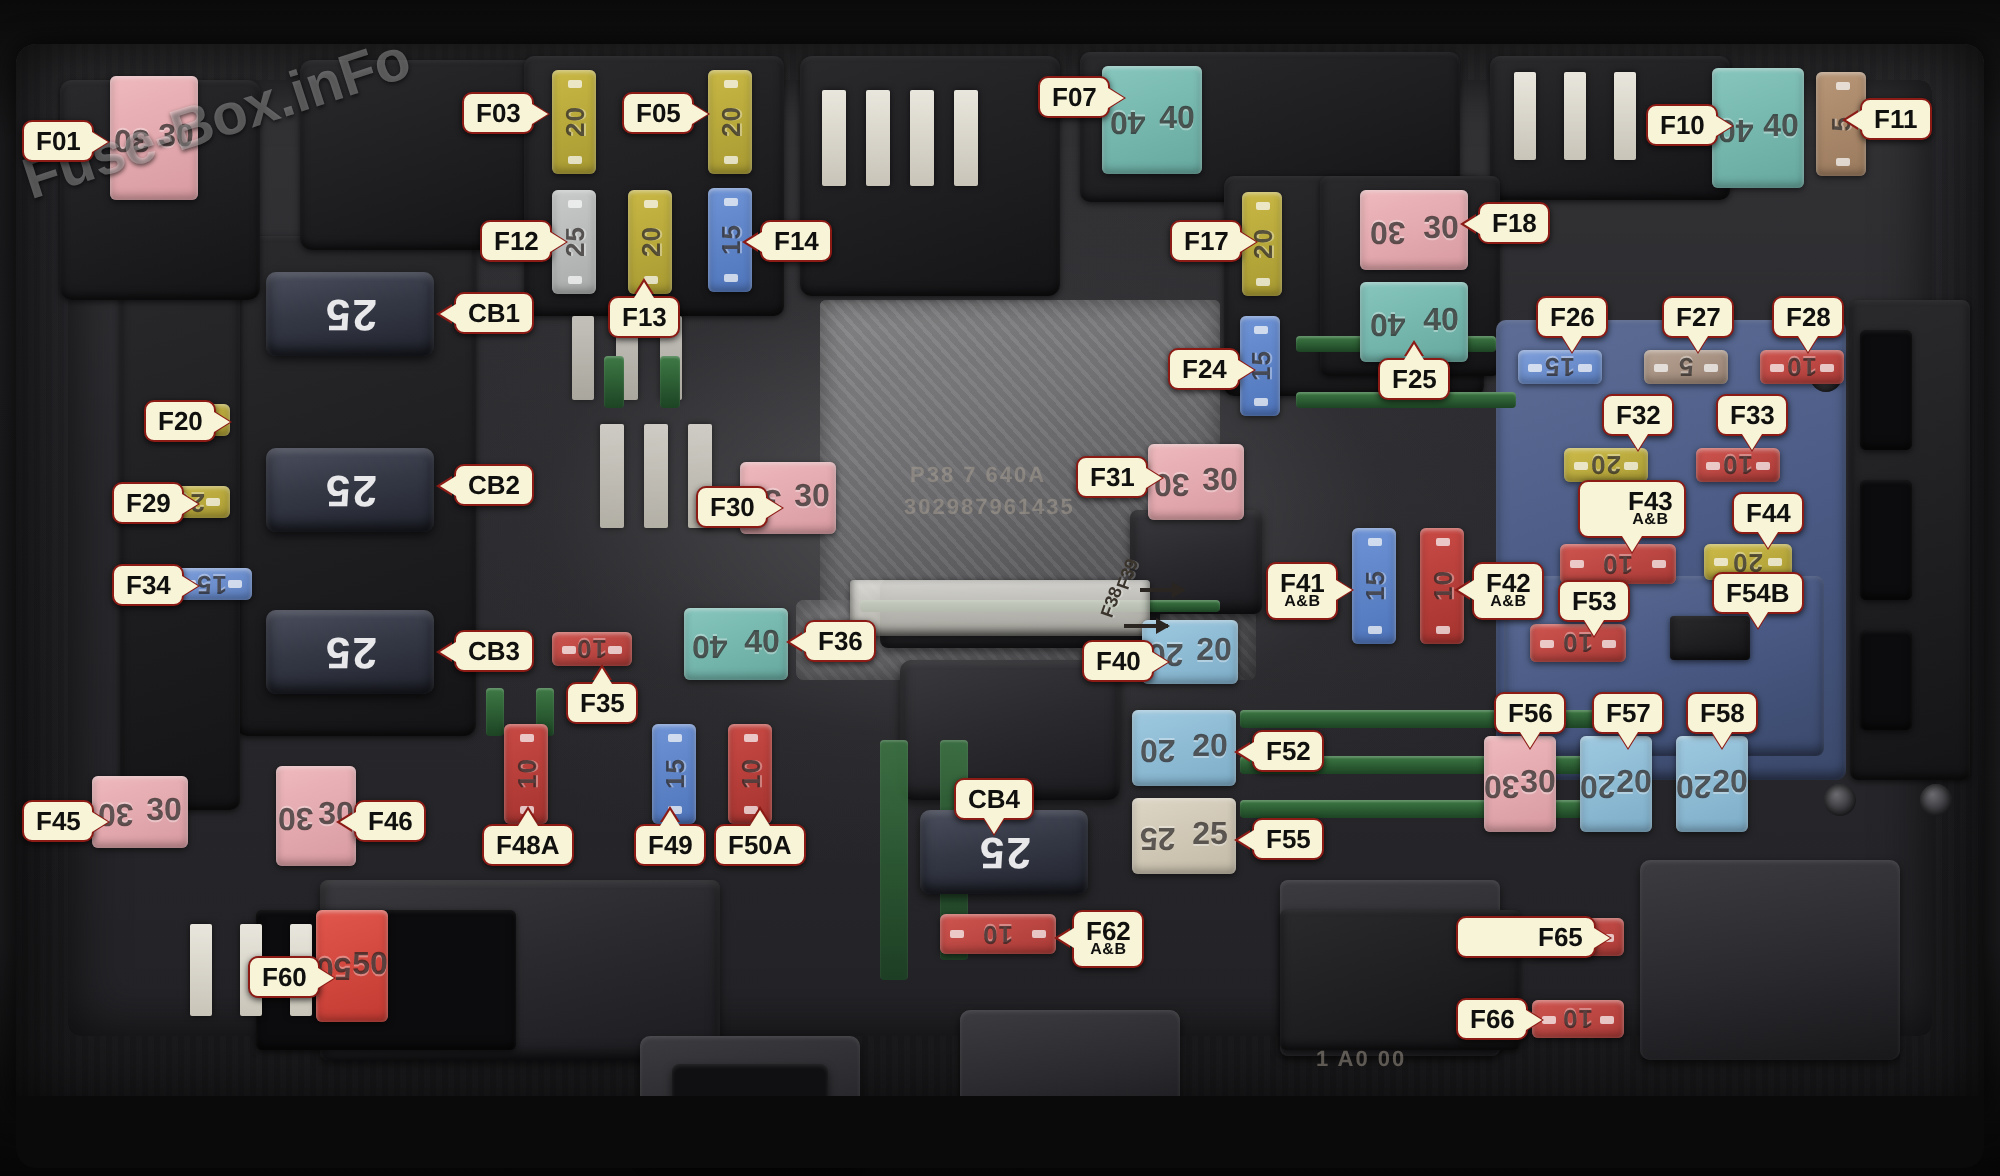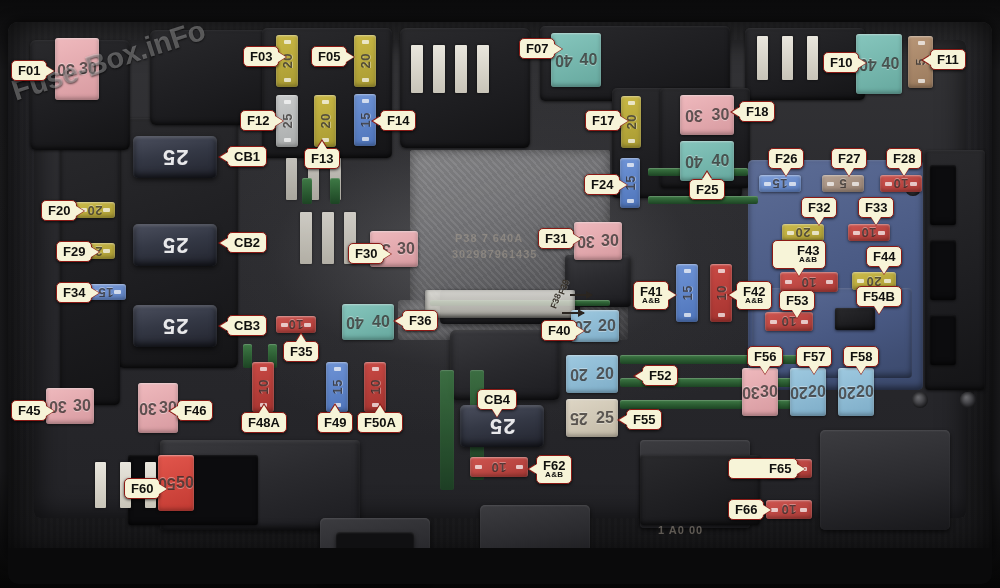--- a/index.html
+++ b/index.html
@@ -449,55 +449,55 @@
       </div>
       <div class="cb" style="left: 133px; top: 305px; width: 84px; height: 42px;">
         <div class="txt">25</div>
       </div>
       <div class="cb" style="left: 460px; top: 405px; width: 84px; height: 42px;">
         <div class="txt">25</div>
       </div>
     </div>
   <div id="callouts">
       <div class="callout pr" style="left: 11px; top: 60px;"><span>F01</span></div>
-      <div class="callout pr" style="left: 243px; top: 46px;"><span>F03</span></div>
+      <div class="callout pr" style="left: 231px; top: 46px;"><span>F03</span></div>
       <div class="callout pr" style="left: 311px; top: 46px;"><span>F05</span></div>
       <div class="callout pr" style="left: 519px; top: 38px;"><span>F07</span></div>
       <div class="callout pr" style="left: 823px; top: 52px;"><span>F10</span></div>
       <div class="callout pl" style="left: 930px; top: 49px;"><span>F11</span></div>
       <div class="callout pr" style="left: 240px; top: 110px;"><span>F12</span></div>
       <div class="callout pt" style="left: 304px; top: 148px;"><span>F13</span></div>
       <div class="callout pl" style="left: 380px; top: 110px;"><span>F14</span></div>
       <div class="callout pr" style="left: 585px; top: 110px;"><span>F17</span></div>
       <div class="callout pl" style="left: 739px; top: 101px;"><span>F18</span></div>
-      <div class="callout pr" style="left: 41px; top: 200px;"><span>F20</span></div>
+      <div class="callout pr" style="left: 72px; top: 200px;"><span>F20</span></div>
       <div class="callout pr" style="left: 584px; top: 174px;"><span>F24</span></div>
       <div class="callout pt" style="left: 689px; top: 179px;"><span>F25</span></div>
       <div class="callout pb" style="left: 768px; top: 148px;"><span>F26</span></div>
       <div class="callout pb" style="left: 831px; top: 148px;"><span>F27</span></div>
       <div class="callout pb" style="left: 886px; top: 148px;"><span>F28</span></div>
       <div class="callout pr" style="left: 56px; top: 241px;"><span>F29</span></div>
       <div class="callout pr" style="left: 332px; top: 243px; margin-left: 16px;"><span>F30</span></div>
       <div class="callout pr" style="left: 538px; top: 228px;"><span>F31</span></div>
       <div class="callout pb" style="left: 801px; top: 197px;"><span>F32</span></div>
       <div class="callout pb" style="left: 858px; top: 197px;"><span>F33</span></div>
       <div class="callout pr" style="left: 56px; top: 282px;"><span>F34</span></div>
       <div class="callout pt" style="left: 283px; top: 341px;"><span>F35</span></div>
       <div class="callout pl" style="left: 402px; top: 310px;"><span>F36</span></div>
       <div class="callout pr" style="left: 541px; top: 320px;"><span>F40</span></div>
       <div class="callout pr" style="left: 633px; top: 281px;"><span>F41</span><span class="ab">A&amp;B</span></div>
       <div class="callout pl" style="left: 736px; top: 281px;"><span>F42</span><span class="ab">A&amp;B</span></div>
-      <div class="callout pb" style="left: 772px; top: 240px; padding-left: 24px;"><span>F43</span><span class="ab">A&amp;B</span></div>
+      <div class="callout pb" style="left: 789px; top: 240px; padding-left: 24px;"><span>F43</span><span class="ab">A&amp;B</span></div>
       <div class="callout pb" style="left: 866px; top: 246px;"><span>F44</span></div>
       <div class="callout pr" style="left: 11px; top: 400px;"><span>F45</span></div>
       <div class="callout pl" style="left: 177px; top: 400px;"><span>F46</span></div>
       <div class="callout pt" style="left: 241px; top: 412px;"><span>F48A</span></div>
       <div class="callout pt" style="left: 317px; top: 412px;"><span>F49</span></div>
       <div class="callout pt" style="left: 357px; top: 412px;"><span>F50A</span></div>
-      <div class="callout pl" style="left: 642px; top: 365px;"><span>F52</span></div>
+      <div class="callout pl" style="left: 626px; top: 365px;"><span>F52</span></div>
       <div class="callout pb" style="left: 779px; top: 290px;"><span>F53</span></div>
       <div class="callout pb" style="left: 856px; top: 286px;"><span>F54B</span></div>
       <div class="callout pl" style="left: 626px; top: 409px;"><span>F55</span></div>
       <div class="callout pb" style="left: 747px; top: 346px;"><span>F56</span></div>
       <div class="callout pb" style="left: 796px; top: 346px;"><span>F57</span></div>
       <div class="callout pb" style="left: 843px; top: 346px;"><span>F58</span></div>
       <div class="callout pr" style="left: 124px; top: 478px;"><span>F60</span></div>
       <div class="callout pl" style="left: 536px; top: 455px;"><span>F62</span><span class="ab">A&amp;B</span></div>
       <div class="callout pr" style="left: 728px; top: 458px; padding-left: 40px;"><span>F65</span></div>
       <div class="callout pr" style="left: 728px; top: 499px;"><span>F66</span></div>

